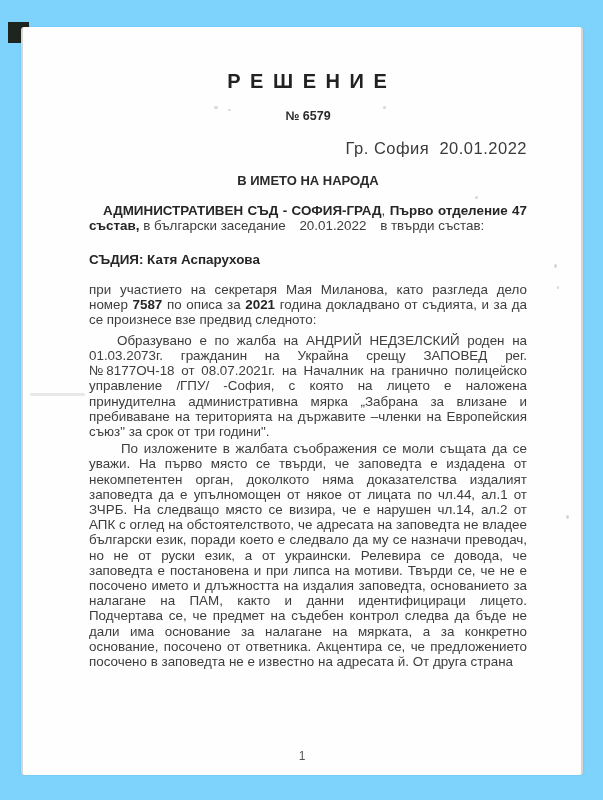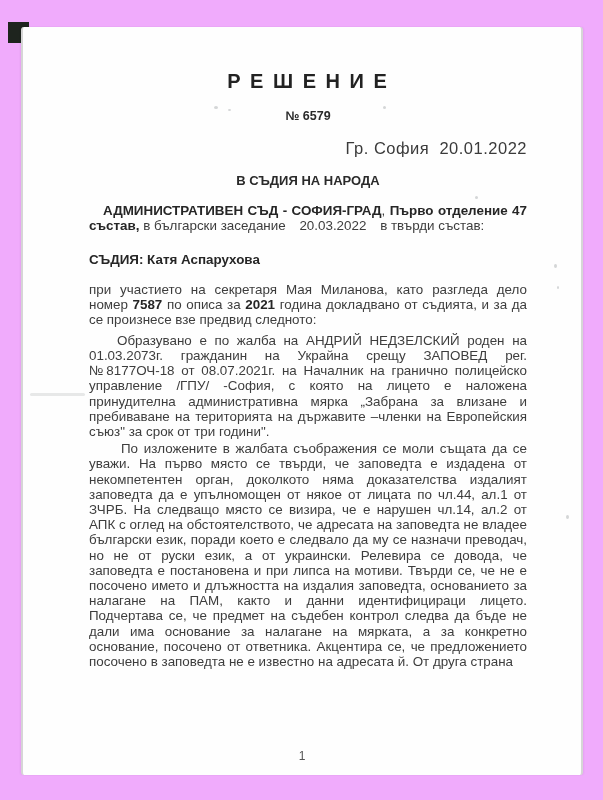--- a/index.html
+++ b/index.html
@@ -5,21 +5,21 @@
   html, body {
     margin: 0; padding: 0;
     width: 603px; height: 800px;
     overflow: hidden;
     background: #fbfbfb;
     font-family: "Liberation Sans", "DejaVu Sans", sans-serif;
   }
   .canvas {
     position: relative;
     width: 603px; height: 800px;
-    background: #f0abfc;
+    background: #7dd3fc;
   }
   
   .page {
     position: absolute;
     left: 21px; top: 27px;
     width: 558px; height: 748px;
     background: #fefefe;
     border-left: 2px solid #d6d6d6;
     border-right: 2px solid #d6d6d6;
     border-radius: 3px;
@@ -114,24 +114,24 @@
 
   <div class="page">
     <div class="content">
 
       <div class="title">Р Е Ш Е Н И Е</div>
 
       <div class="doc-number">№ 6579</div>
 
       <div class="place-date">Гр. София&nbsp; 20.01.2022</div>
 
-      <div class="motto">В СЪДИЯ НА НАРОДА</div>
+      <div class="motto">В ИМЕТО НА НАРОДА</div>
 
       <div>
-          <p class="para" style="margin-top: 15px; text-indent: 14px;"><b>АДМИНИСТРАТИВЕН СЪД - СОФИЯ-ГРАД</b><span>, </span><b>Първо отделение 47 състав,</b><span> в български заседание </span><span style="margin: 0px 10px;">20.03.2022</span><span> в твърди състав:</span></p>
+          <p class="para" style="margin-top: 15px; text-indent: 14px;"><b>АДМИНИСТРАТИВЕН СЪД - СОФИЯ-ГРАД</b><span>, </span><b>Първо отделение 47 състав,</b><span> в български заседание </span><span style="margin: 0px 10px;">20.01.2022</span><span> в твърди състав:</span></p>
           <p class="para right" style="margin-top: 19px;"><b>СЪДИЯ: Катя Аспарухова</b></p>
           <p class="para" style="margin-top: 14px;"><span>при участието на секретаря Мая Миланова, като разгледа дело номер </span><b>7587</b><span> по описа за </span><b>2021</b><span> година докладвано от съдията, и за да се произнесе взе предвид следното:</span></p>
           <p class="para" style="margin-top: 5.5px; text-indent: 28px;"><span>Образувано е по жалба на АНДРИЙ НЕДЗЕЛСКИЙ роден на 01.03.2073г.  гражданин на Украйна срещу ЗАПОВЕД рег. №8177ОЧ-18 от 08.07.2021г. на Началник на гранично полицейско управление /ГПУ/ -София, с която на лицето е наложена принудителна административна мярка „Забрана за влизане и пребиваване на територията на държавите –членки на Европейския съюз" за срок от три години".</span></p>
           <p class="para" style="margin-top: 2px; text-indent: 32px;"><span>По изложените в жалбата съображения се моли същата да се уважи. На първо място се твърди, че заповедта е издадена от некомпетентен орган, доколкото няма доказателства издалият заповедта да е упълномощен от някое от лицата по чл.44, ал.1 от ЗЧРБ.  На следващо място се визира, че е нарушен чл.14, ал.2 от АПК с оглед на обстоятелството, че адресата на заповедта не владее български език, поради което е следвало да му се назначи преводач, но не от руски език, а от украински. Релевира се довода, че заповедта е постановена и при липса на мотиви. Твърди се, че не е посочено името и длъжността на издалия заповедта, основанието за налагане на ПАМ, както и данни идентифицираци лицето. Подчертава се, че предмет на съдебен контрол следва да бъде не дали има основание за налагане на мярката, а за конкретно основание, посочено от ответника. Акцентира се, че предложението посочено в заповедта не е известно на адресата й. От друга страна</span></p>
         </div>
 
     </div>
 
     <div class="page-number">1</div>
   </div>

